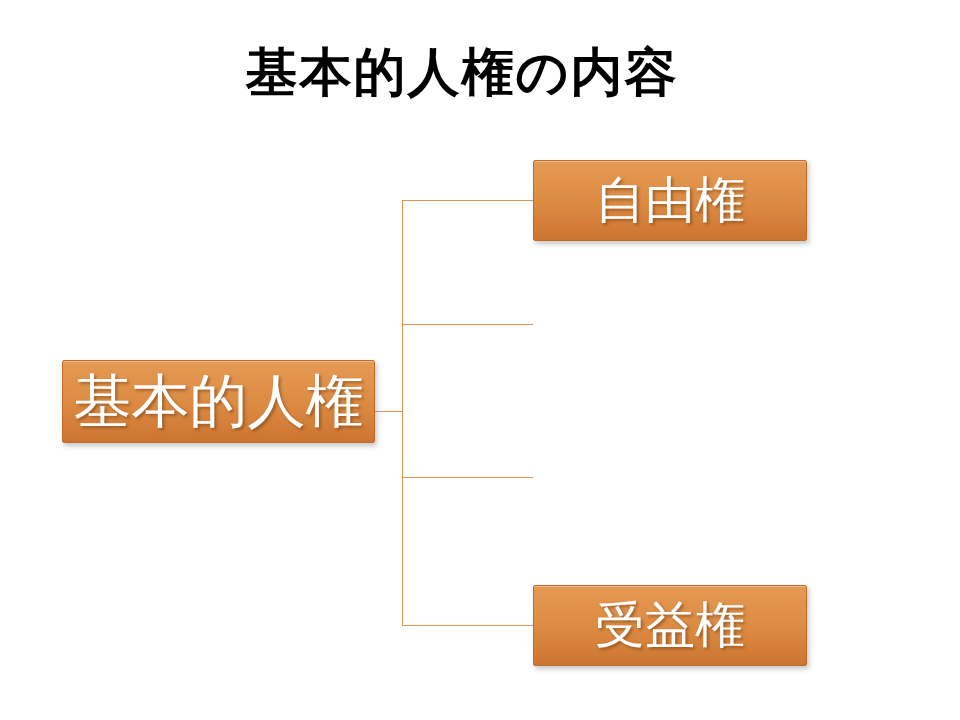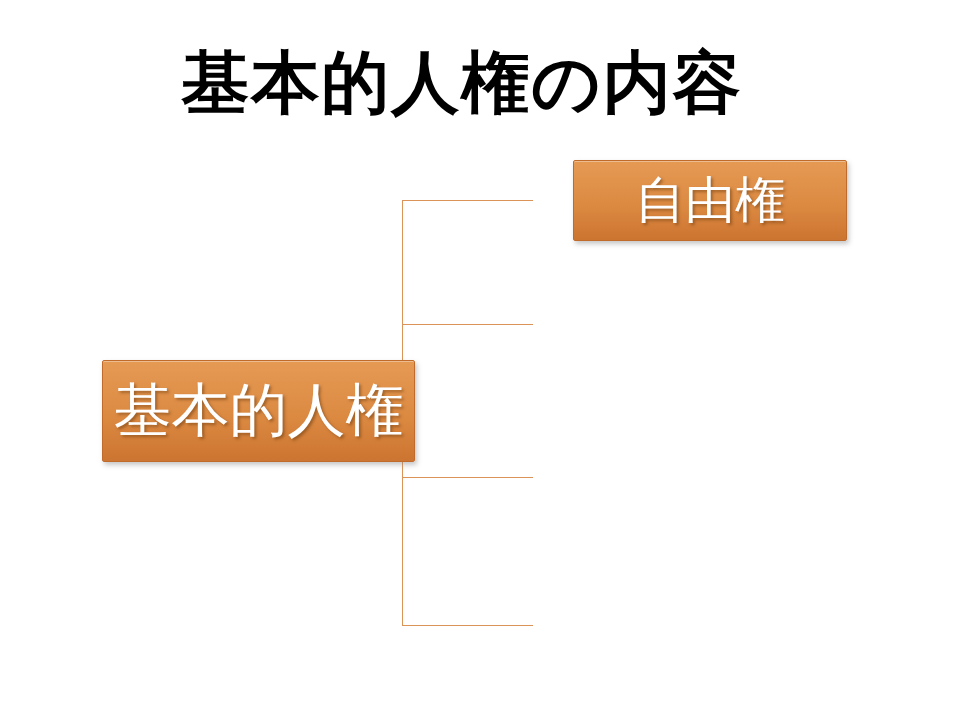--- a/index.html
+++ b/index.html
@@ -14,52 +14,52 @@
     background: #ffffff;
     overflow: hidden;
     font-family: "Liberation Sans", sans-serif;
   }
   .slide-title {
     position: absolute;
     left: 0;
     top: 42px;
     width: 924px;
     text-align: center;
-    font-size: 68px;
+    font-size: 52px;
     font-weight: 700;
     color: #000000;
     letter-spacing: 2px;
     line-height: 1.2;
+    font-family: Liberation Serif, serif;
   }
   .connector {
     position: absolute;
     background: #db9357;
   }
   .h-line { height: 1px; }
   .v-line { width: 1px; }
   .node {
     position: absolute;
     background: linear-gradient(180deg, #e59a54 0%, #dc8a42 55%, #cc7431 100%);
     border: 1px solid #c06a2c;
     border-radius: 2px;
     box-shadow: 2px 3px 5px rgba(130,130,130,0.45),
                 inset 0 1px 0 rgba(255,255,255,0.35);
     color: #ffffff;
     display: flex;
     align-items: center;
     justify-content: center;
     text-shadow: 2px 2px 3px rgba(110,60,15,0.55);
     box-sizing: border-box;
-    margin-left: 40px;
   }
   .node-root {
     left: 62px;
     top: 360px;
     width: 313px;
-    height: 102px;
+    height: 83px;
     font-size: 58px;
   }
   .node-child {
     left: 533px;
     width: 274px;
     height: 81px;
     font-size: 50px;
   }
   .child-0 { top: 160px; }
   .child-1 { top: 284px; }
@@ -83,14 +83,17 @@
   <div class="node node-root">
     <span>基本的人権</span>
   </div>
 
   <div class="node node-child child-0">
     <span>自由権</span>
   </div>
 
 
 
+  <div class="node node-child child-3">
+    <span>受益権</span>
+  </div>
 
 </div>
 
 </body></html>

